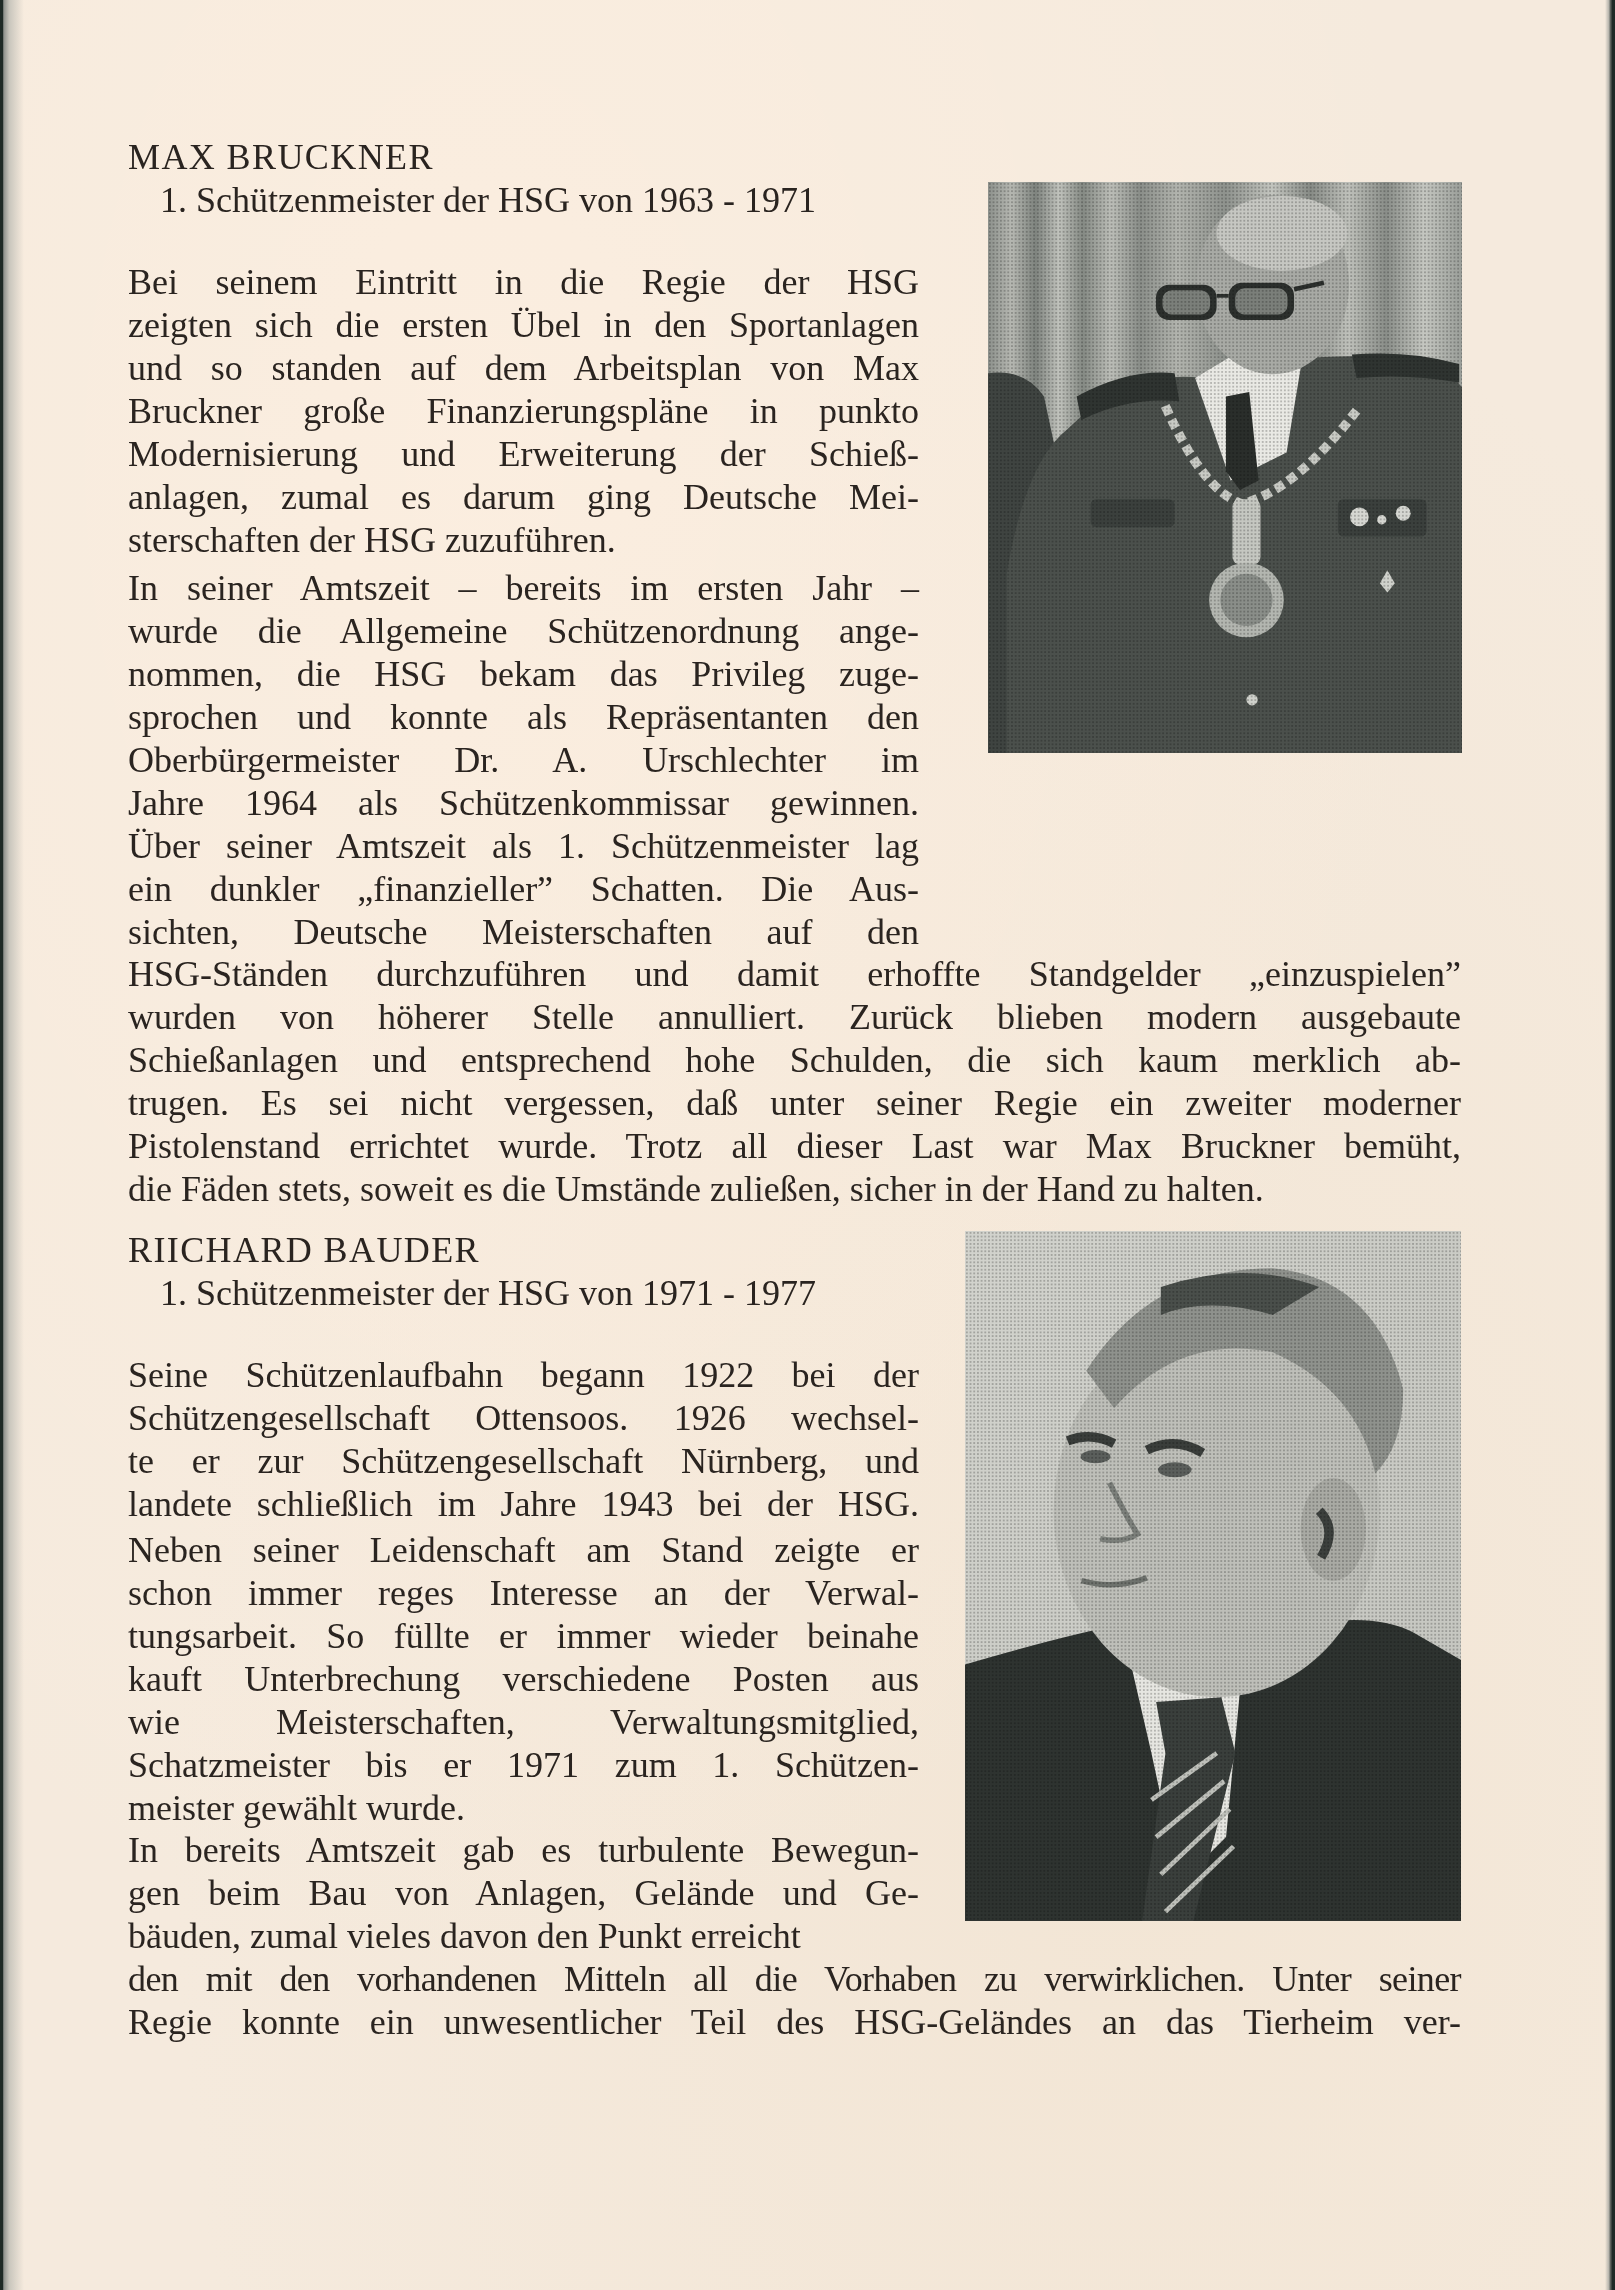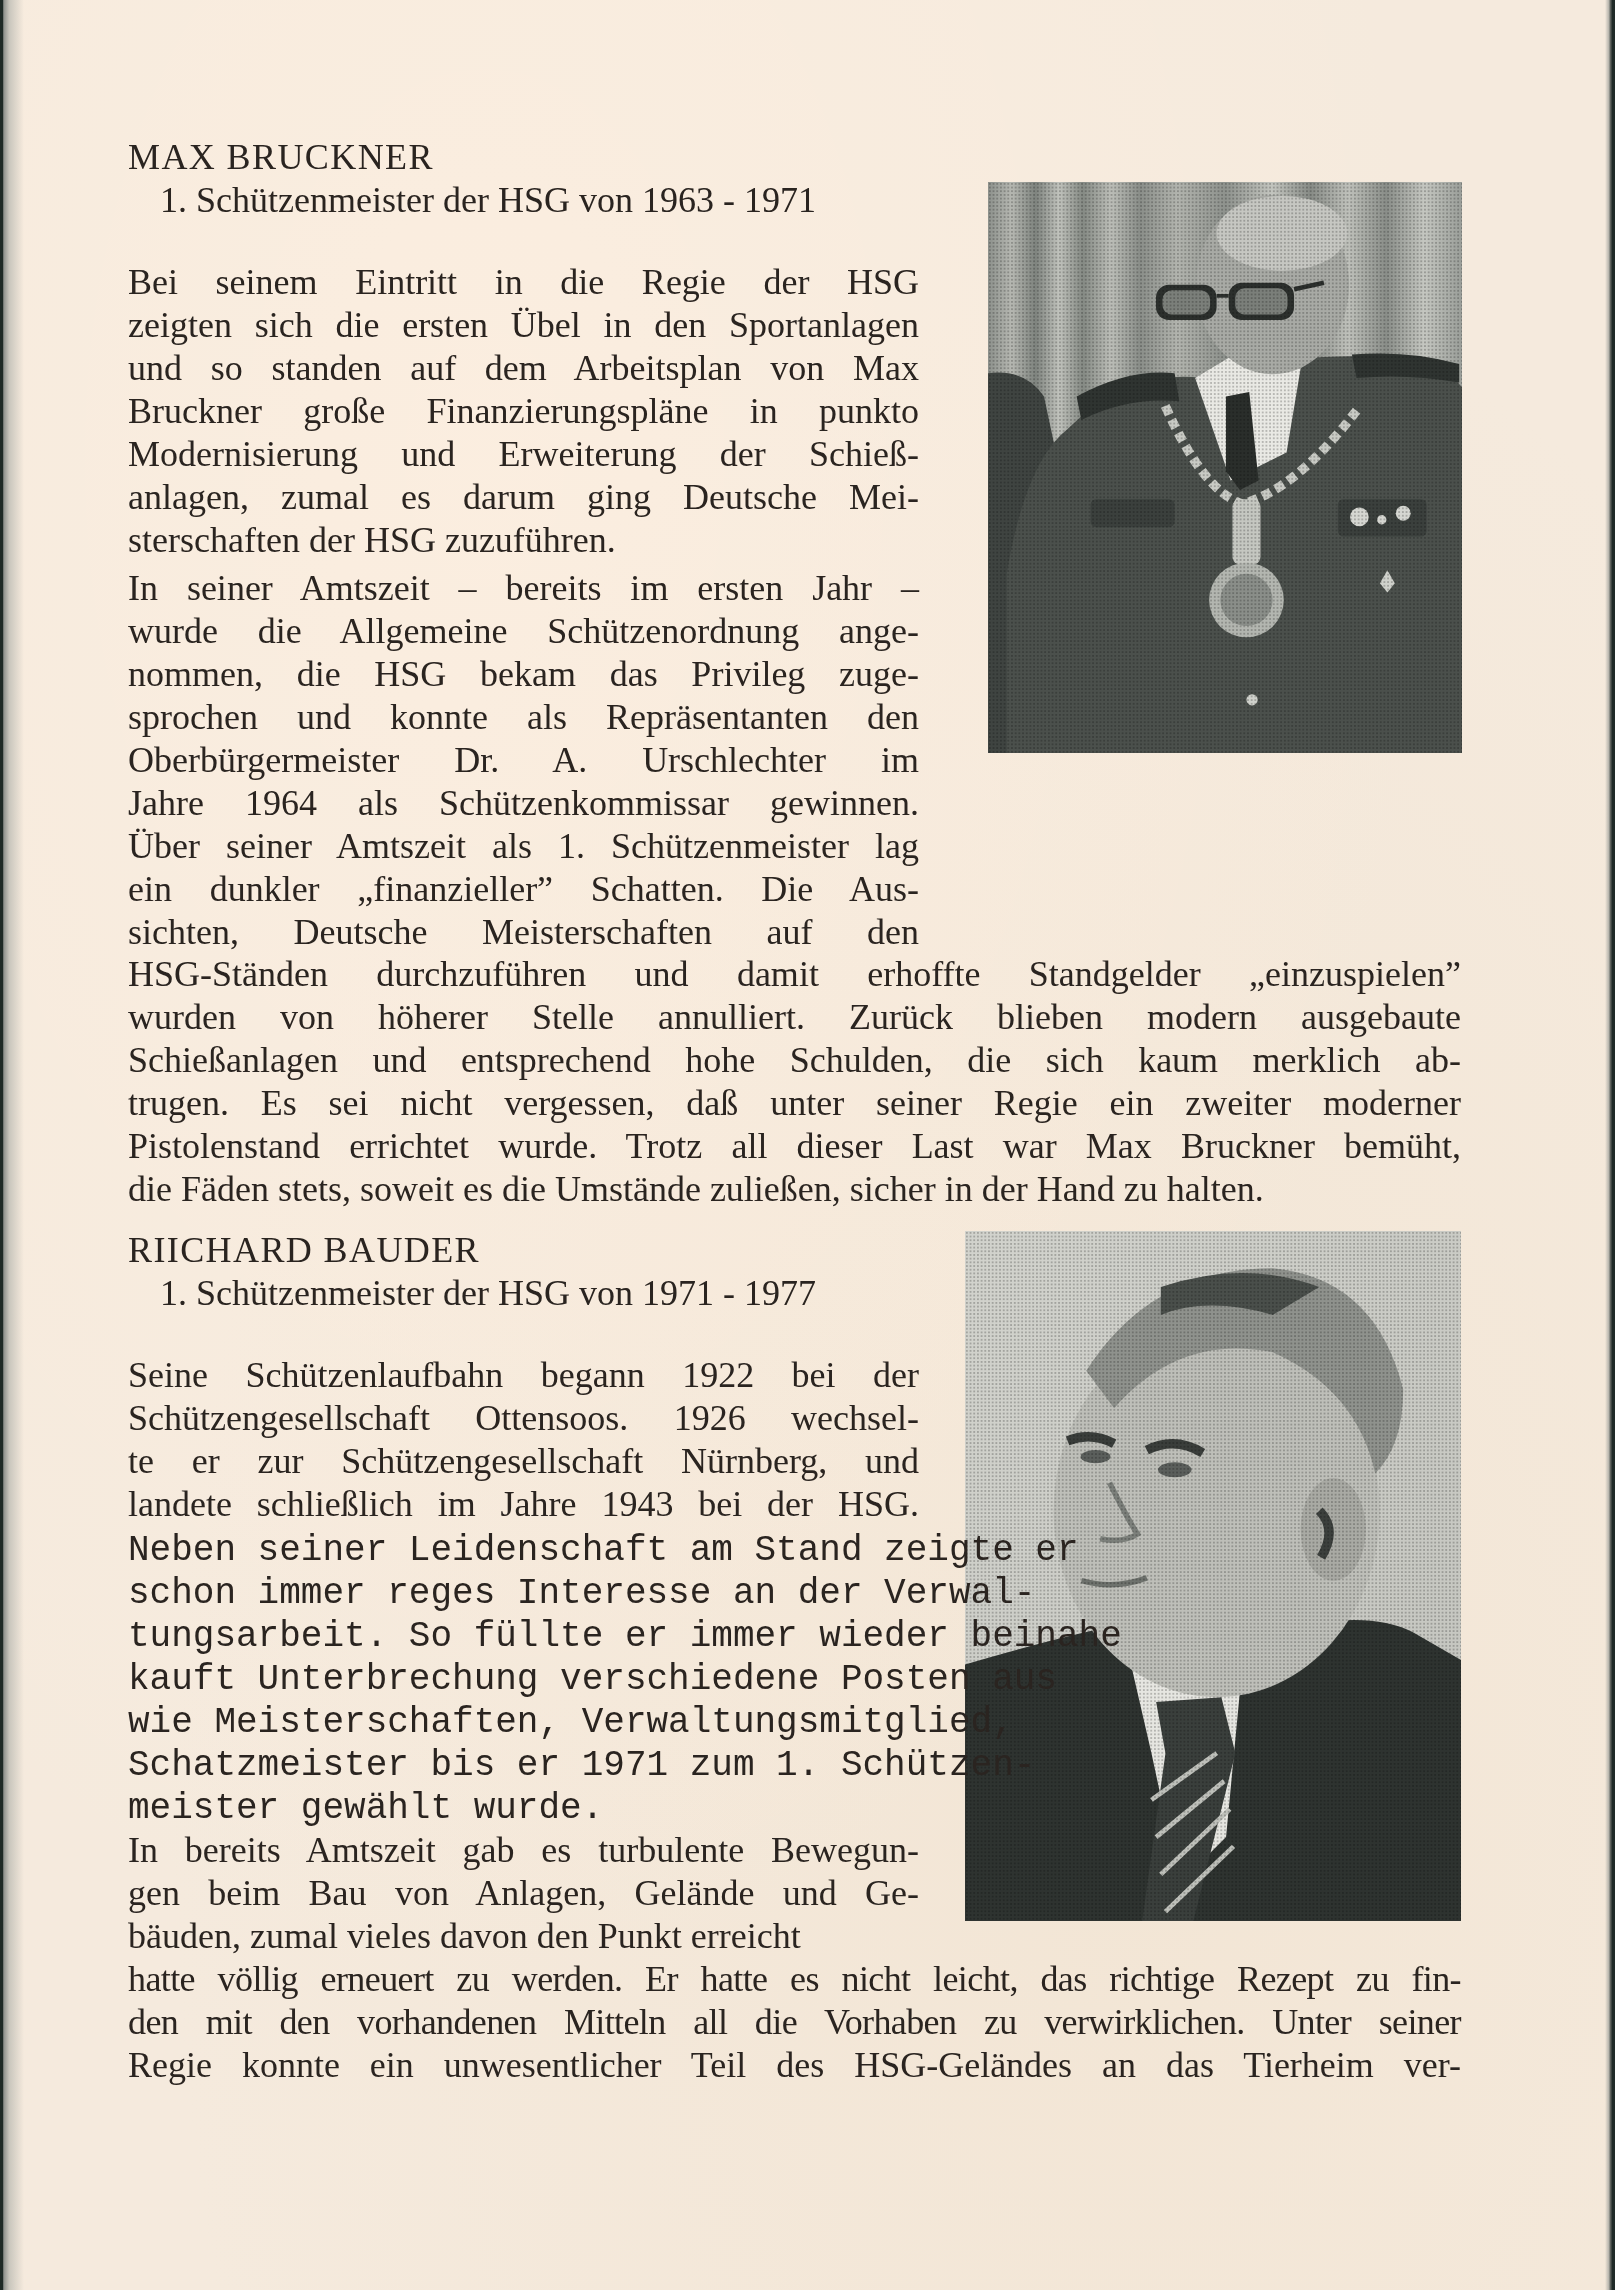--- a/index.html
+++ b/index.html
@@ -224,35 +224,34 @@
     <div class="halftone"></div>
   </div>
 
   <div class="text narrow" style="top:1354px;">
     <span class="line">Seine Schützenlaufbahn begann 1922 bei der</span>
     <span class="line">Schützengesellschaft Ottensoos. 1926 wechsel-</span>
     <span class="line">te er zur Schützengesellschaft Nürnberg, und</span>
     <span class="line">landete schließlich im Jahre 1943 bei der HSG.</span>
   </div>
 
-  <div class="text narrow" style="top:1529px;font-family:Liberation Mono, monospace;">
+  <div class="text narrow" style="top:1529px;">
     <span class="line">Neben seiner Leidenschaft am Stand zeigte er</span>
     <span class="line">schon immer reges Interesse an der Verwal-</span>
     <span class="line">tungsarbeit. So füllte er immer wieder beinahe</span>
     <span class="line">kauft Unterbrechung verschiedene Posten aus</span>
     <span class="line">wie Meisterschaften, Verwaltungsmitglied,</span>
     <span class="line">Schatzmeister bis er 1971 zum 1. Schützen-</span>
     <span class="line last">meister gewählt wurde.</span>
   </div>
 
   <div class="text narrow" style="top:1829px;">
     <span class="line">In bereits Amtszeit gab es turbulente Bewegun-</span>
     <span class="line">gen beim Bau von Anlagen, Gelände und Ge-</span>
     <span class="line last">bäuden, zumal vieles davon den Punkt erreicht</span>
   </div>
 
   <div class="text wide" style="top:1958px;">
-    <span class="line condensed">hatte völlig erneuert zu werden. Er hatte es nicht leicht, das richtige Rezept zu fin-</span>
     <span class="line condensed">den mit den vorhandenen Mitteln all die Vorhaben zu verwirklichen. Unter seiner</span>
     <span class="line">Regie konnte ein unwesentlicher Teil des HSG-Geländes an das Tierheim ver-</span>
   </div>
 </div>
 
 
 </body></html>

